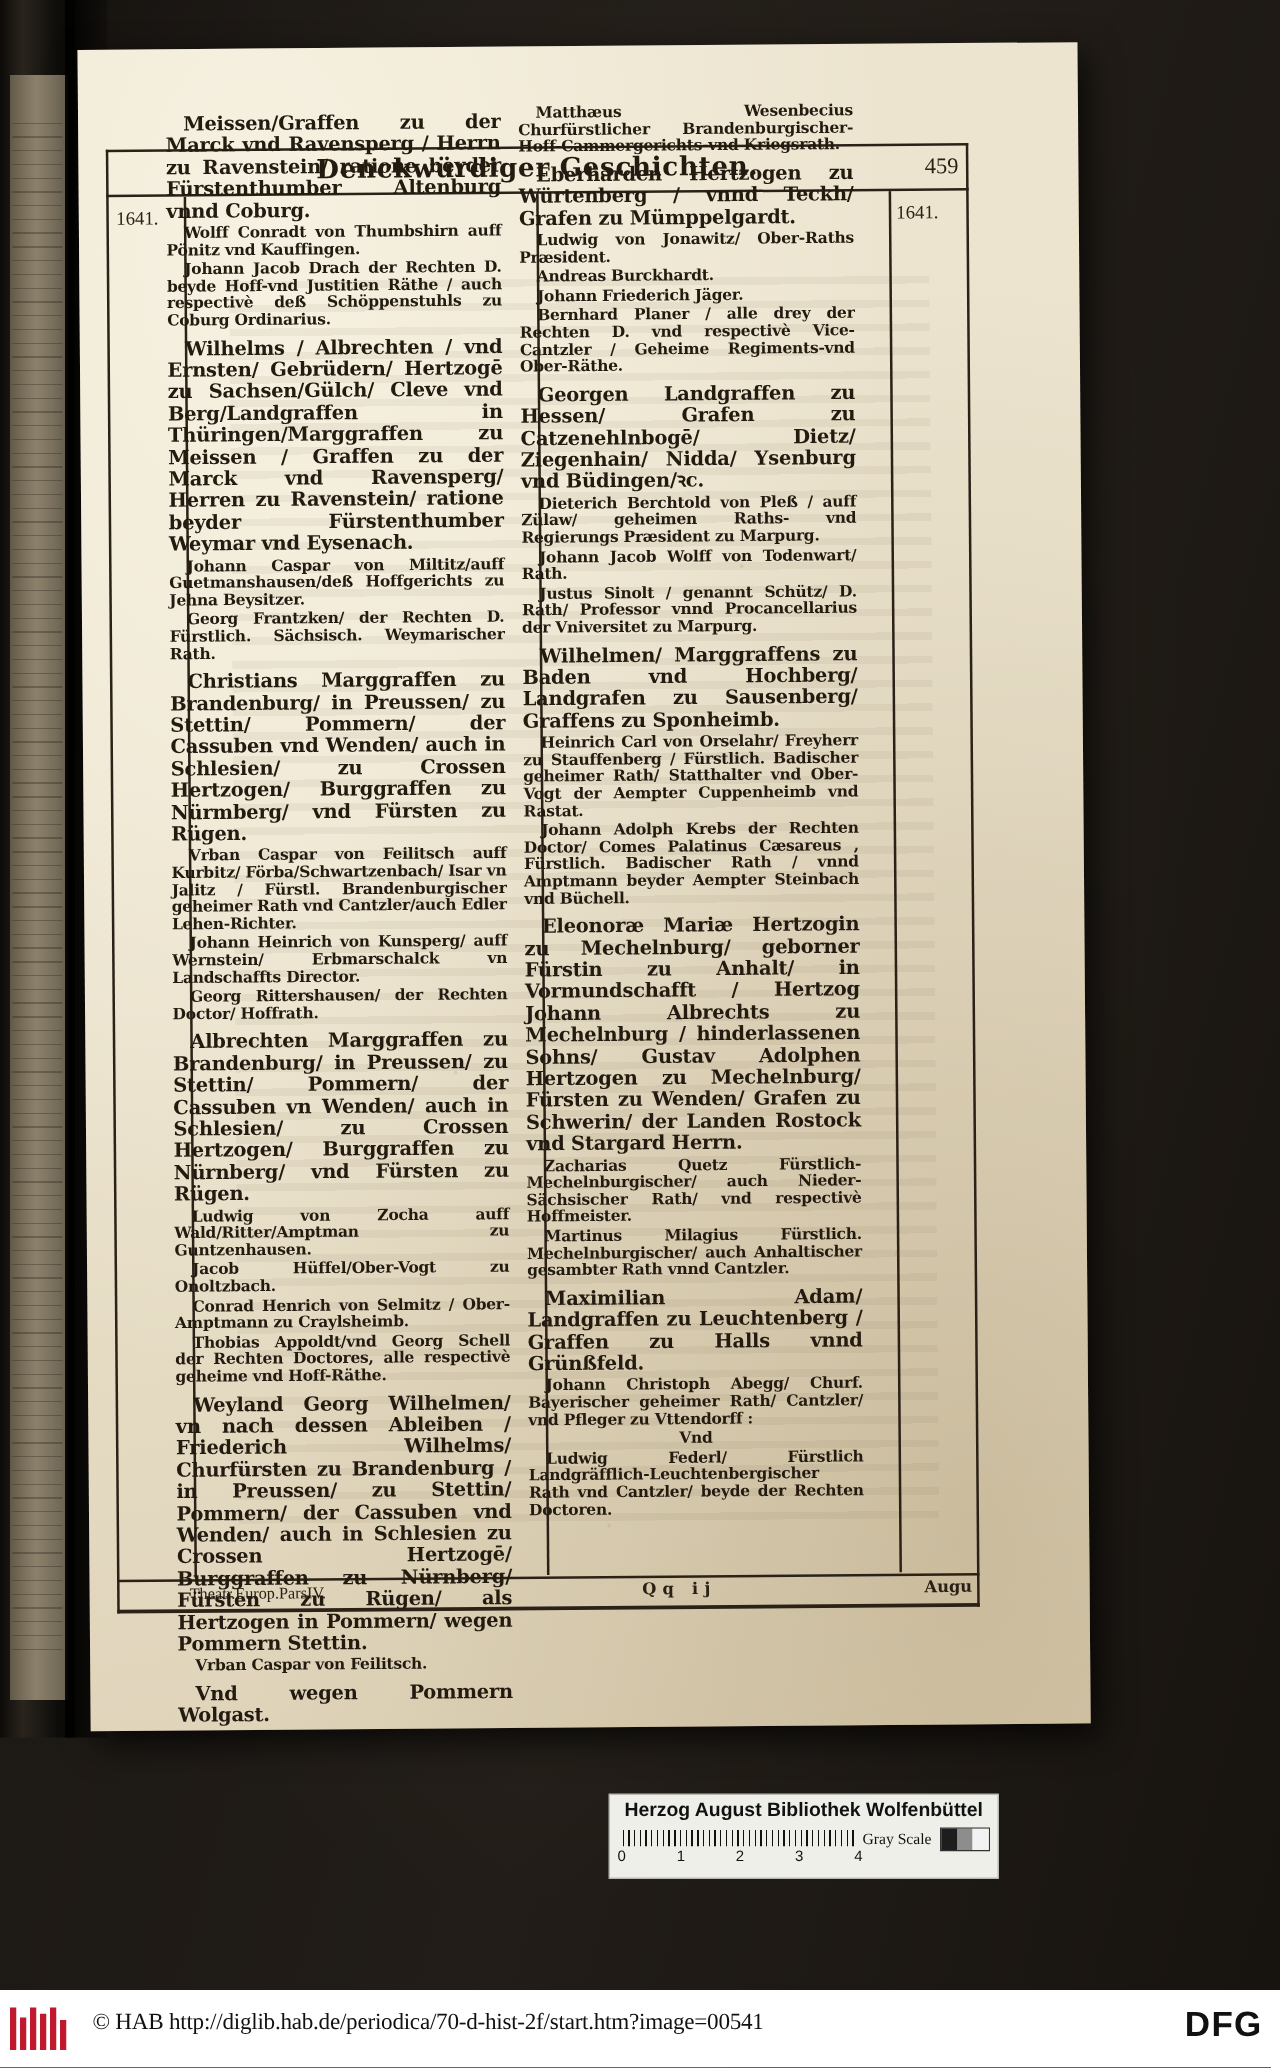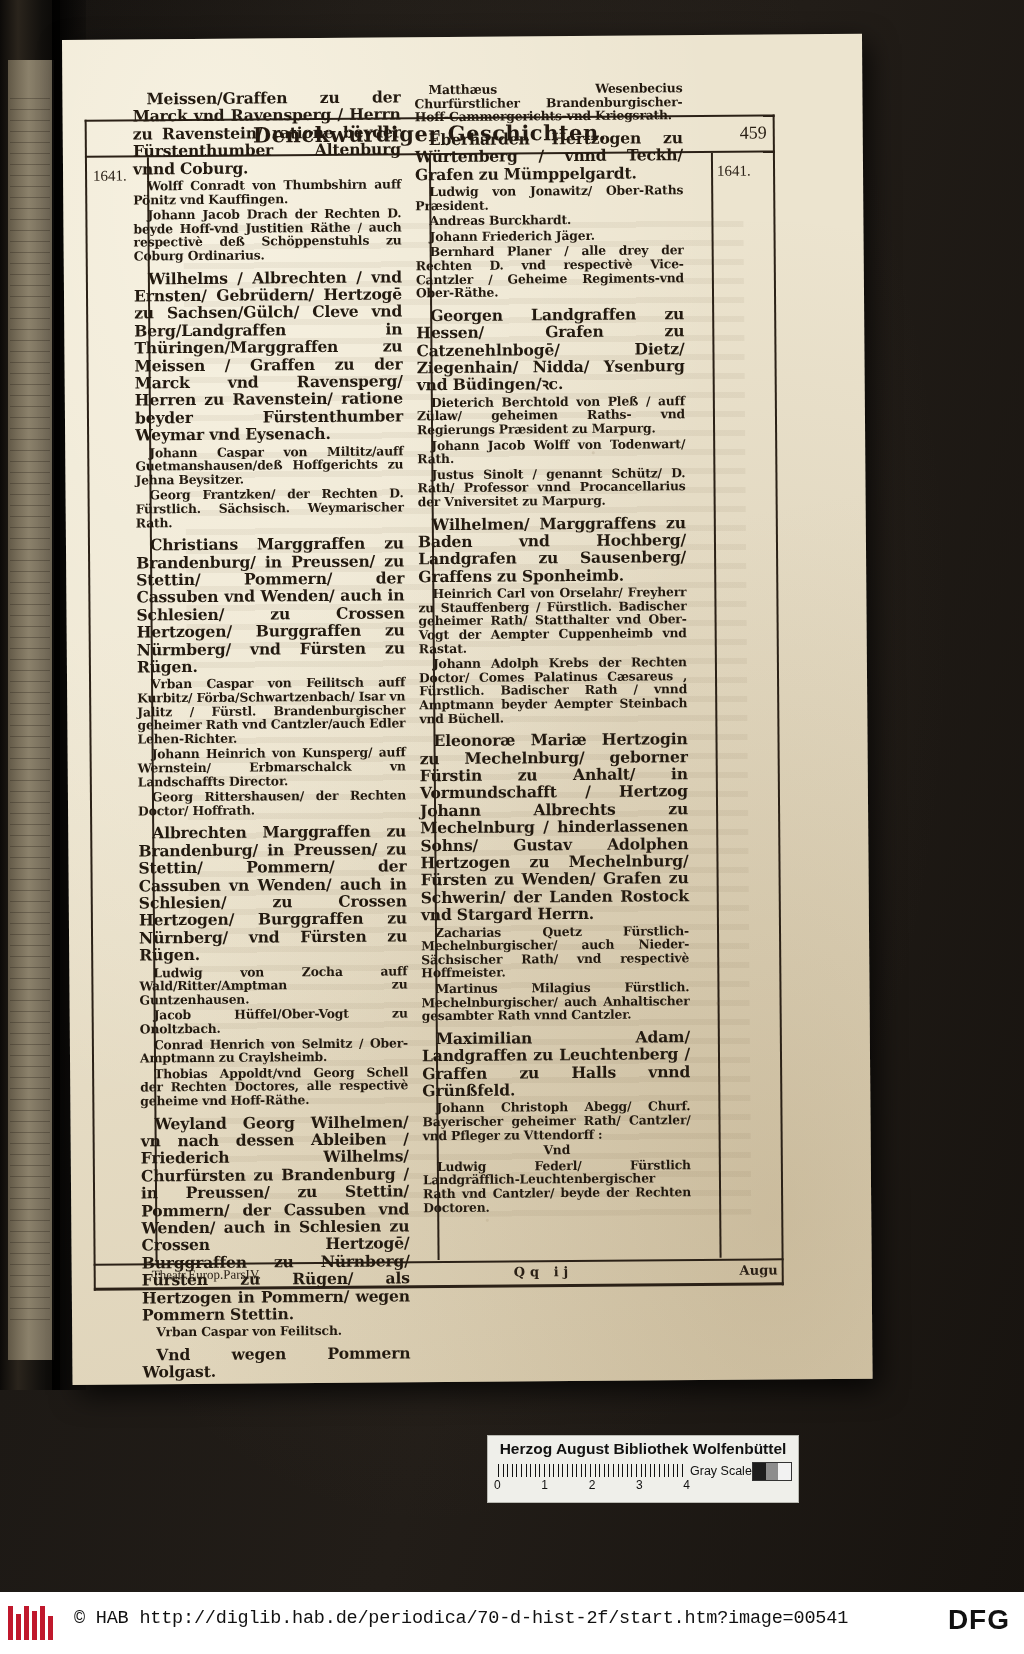--- a/index.html
+++ b/index.html
@@ -106,29 +106,29 @@
   .target{position:absolute;left:487px;top:1435px;width:310px;height:66px;
     background:#efefea;border:1px solid #b9b9b2;}
   .target-title{position:absolute;left:0;right:0;top:4px;text-align:center;
     font-family:Liberation Sans, sans-serif;font-weight:700;font-size:15.5px;color:#111;}
   .ruler{position:absolute;left:10px;top:28px;width:186px;height:13px;
     background:repeating-linear-gradient(90deg,#111 0 1px,transparent 1px 4.6px);}
   .ruler-nums{position:absolute;left:6px;top:42px;width:196px;height:16px;
     display:flex;justify-content:space-between;
     font-family:"Liberation Sans",sans-serif;font-size:12px;color:#111;}
   .gslabel{position:absolute;left:202px;top:28px;
-    font-family:Liberation Sans, sans-serif;font-size:12.5px;color:#111;}
+    font-family:Liberation Serif, serif;font-size:12.5px;color:#111;}
   .swatches{position:absolute;left:264px;top:26px;width:38px;height:17px;
     display:flex;border:1px solid #333;}
   .sw{flex:1 1 auto;height:100%;}
 
   
   .dfgbar{position:absolute;left:0;bottom:0;width:1024px;height:62px;background:#fff;}
   .dfg-copy{position:absolute;left:74px;top:16px;
-    font-family:Liberation Mono, monospace;font-size:18.5px;color:#111;
+    font-family:Liberation Serif, serif;font-size:18.5px;color:#111;
     letter-spacing:-.2px;}
   .dfg-mark{position:absolute;right:14px;top:12px;
     font-family:"Liberation Sans",sans-serif;font-weight:700;font-size:28px;
     letter-spacing:1px;color:#111;}
   .dfg-bars{position:absolute;left:8px;top:14px;width:54px;height:34px;display:flex;gap:3px;}
   .dfg-bars i{display:block;width:5px;height:100%;background:#c0182c;}
   .dfg-bars i:nth-child(2){height:76%;align-self:flex-end;}
   .dfg-bars i:nth-child(4){height:84%;align-self:flex-end;}
   .dfg-bars i:nth-child(6){height:70%;align-self:flex-end;}
 </style>

